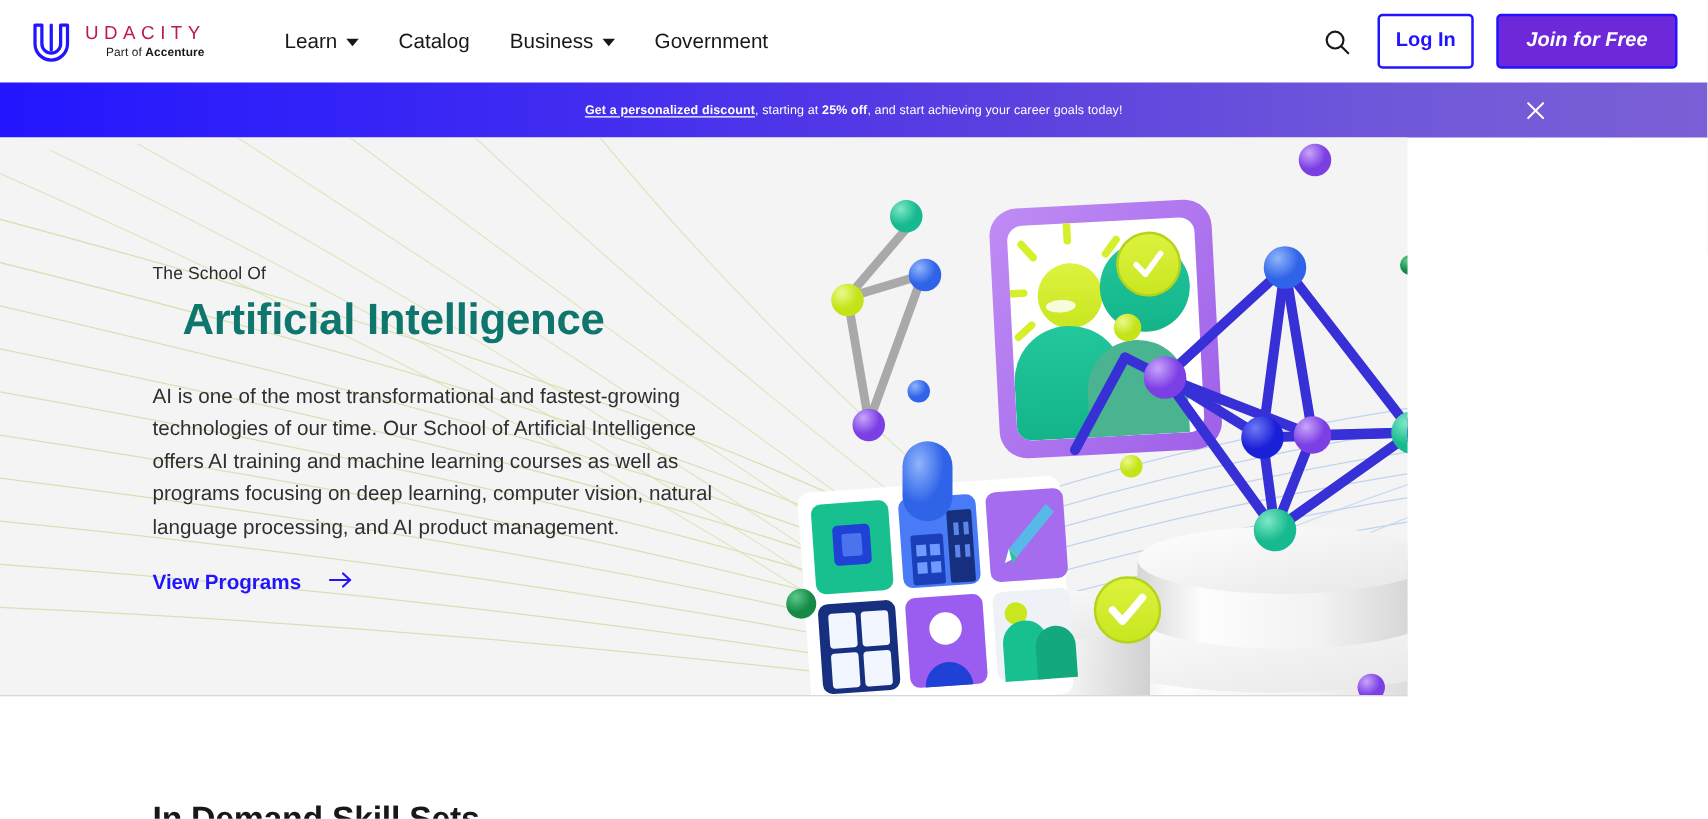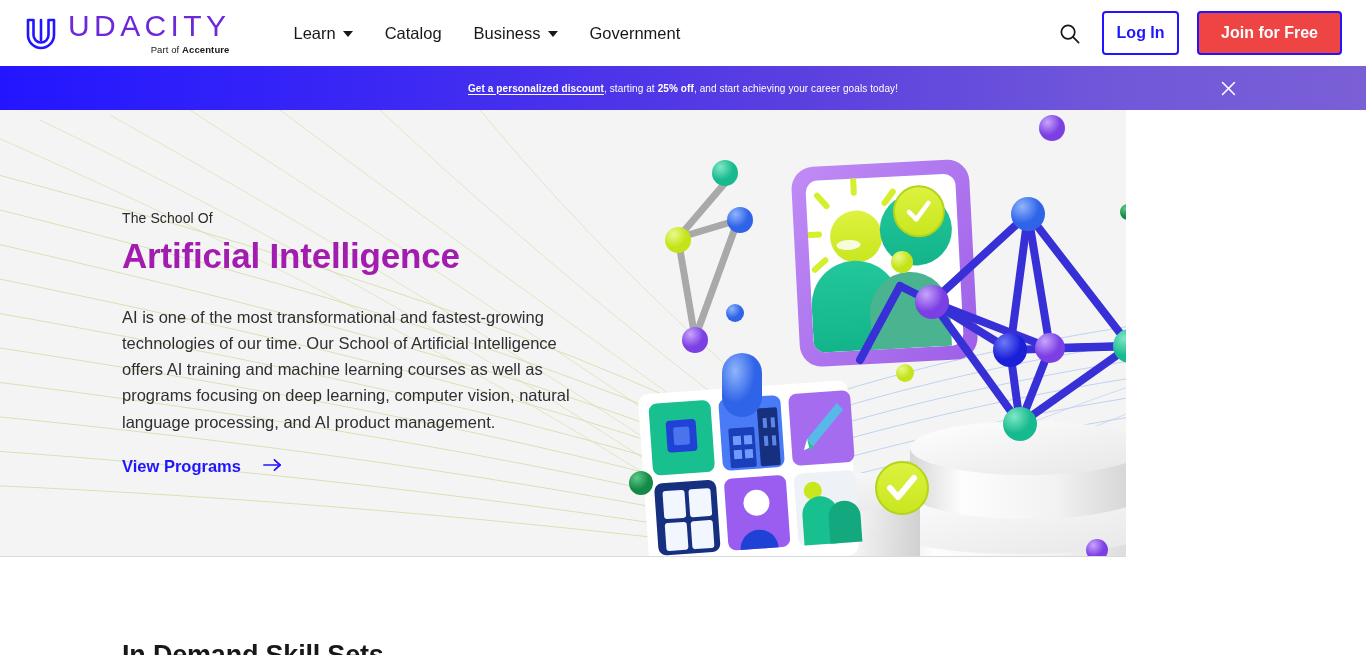--- a/index.html
+++ b/index.html
@@ -18,22 +18,22 @@
     background:#ffffff;
     position:relative;
   }
   .logo-wrap{
     display:flex; align-items:center; gap:10px;
     margin-left:24px; cursor:pointer;
   }
   .logo-mark{ width:34px; height:34px; flex:none; }
   .logo-text-block{ display:flex; flex-direction:column; line-height:1; }
   .logo-word{
-    font-size:30px; letter-spacing:4.4px; font-weight:400;
-    color:#6d28d9; font-family:"Liberation Sans",sans-serif;
+    font-size:15px; letter-spacing:4.4px; font-weight:400;
+    color:#be185d; font-family:"Liberation Sans",sans-serif;
   }
   .logo-sub{
     font-size:9.5px; color:#17181a; letter-spacing:.1px;
     margin-top:4px; align-self:flex-end; padding-right:1px;
   }
   .logo-sub b{ font-weight:700; }
 
   .nav{ display:flex; align-items:center; margin-left:47px; gap:0; }
   .nav-item{
     display:flex; align-items:center; gap:7px;
@@ -58,22 +58,22 @@
     font-family:"Liberation Sans",sans-serif;
     font-size:16px; font-weight:700; cursor:pointer;
     border-radius:4px; display:flex; align-items:center; justify-content:center;
     white-space:nowrap;
   }
   .btn-login{
     width:77px; height:44px; border:2px solid #2115ff;
     color:#2115ff; background:#fff;
   }
   .btn-join{
-    height:44px; padding:0 22px; background:#ef4444;
-    color:#fff; border:2px solid #2115ff;
+    height:44px; padding:0 22px; background:#6d28d9;
+    color:#fff; border:2px solid #2115ff;font-style:italic;
   }
 
   
   .banner{
     height:44px; width:1366px;
     background:linear-gradient(90deg,#2316ff 0%,#3b28f4 28%,#5a3fe0 58%,#7158d9 82%,#7a5fd6 100%);
     display:flex; align-items:center; justify-content:center;
     position:relative; color:#ffffff; font-size:10px;
   }
   .banner-text{ letter-spacing:.1px; }
@@ -93,22 +93,22 @@
     position:relative; width:1126px; height:447px;
     background:#f4f4f4; overflow:hidden;
     border-bottom:1px solid #d9d9d9;
   }
   .hero-bg{ position:absolute; inset:0; width:1366px; height:447px; }
   .hero-copy{
     position:absolute; left:122px; top:100px; width:470px; z-index:4;
   }
   .eyebrow{ font-size:14px; color:#2a2a2a; letter-spacing:.1px; }
   .hero-title{
-    font-size:35px; font-weight:700; color:#a21caf;
-    margin-top:10px; letter-spacing:-.2px; line-height:1.15;
+    font-size:35px; font-weight:700; color:#0f766e;
+    margin-top:10px; letter-spacing:-.2px; line-height:1.15;margin-left:24px;
   }
   .hero-para{
     margin-top:28px; font-size:16.5px; line-height:1.58;
     color:#2f2f2f; width:455px;
   }
   .hero-link{
     margin-top:22px; display:inline-flex; align-items:center; gap:22px;
     color:#2115ff; font-size:16.5px; font-weight:700; cursor:pointer;
   }
   .hero-art{

